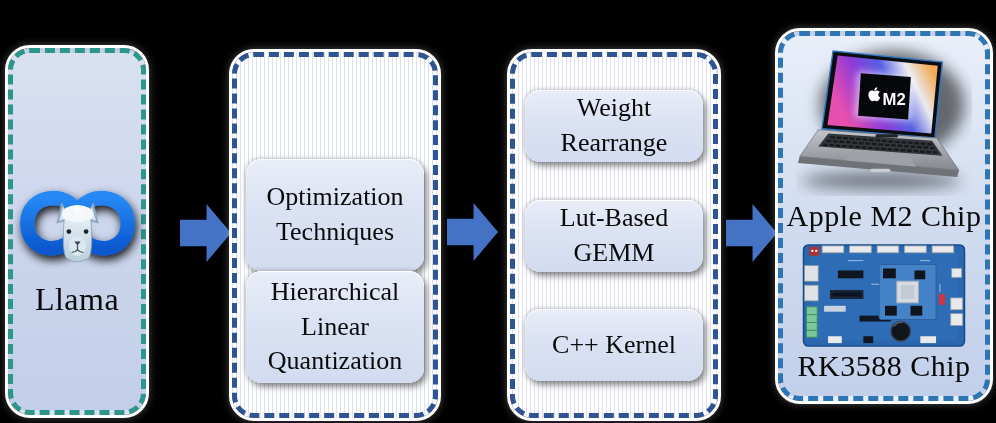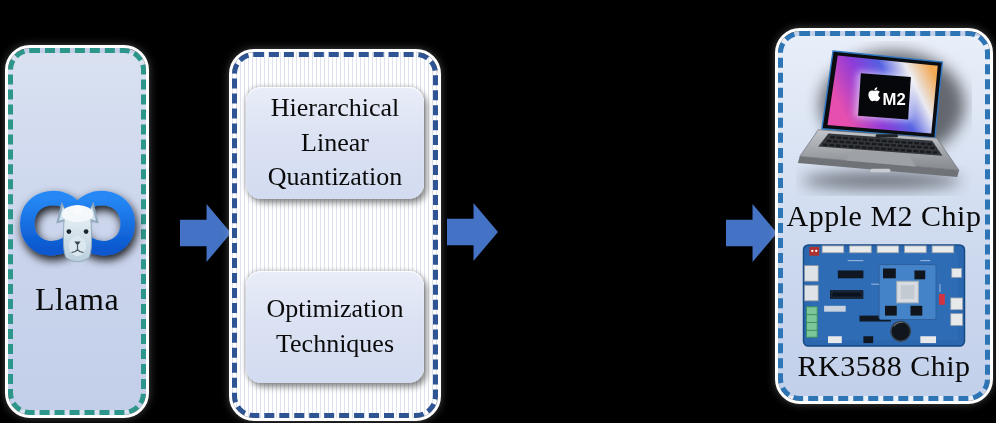--- a/index.html
+++ b/index.html
@@ -95,26 +95,31 @@
         <polygon points="69,78 76,78 72.5,82.5" fill="#35454f"></polygon>
         <path d="M72.5,82.5 L72.5,87 M72.5,87 Q69.5,90 66.5,90 M72.5,87 Q75.5,90 78.5,90" fill="none" stroke="#4a5a66" stroke-width="1.4" stroke-linecap="round"></path>
       </g>
     </svg>
     <div class="caption caption-input">Llama</div>
   </div>
 
   <div class="arrow arrow-1"></div>
 
   <div class="panel panel-stage panel-quant">
+    <div class="node node-tall mt72">Optimization Techniques</div>
     <div class="node node-tall">Hierarchical Linear Quantization</div>
-    <div class="node node-tall mt72">Optimization Techniques</div>
   </div>
 
   <div class="arrow arrow-2"></div>
 
+  <div class="panel panel-stage panel-kernel">
+    <div class="node node-short">Weight Rearrange</div>
+    <div class="node node-short mt38">Lut-Based GEMM</div>
+    <div class="node node-short mt37">C++ Kernel</div>
+  </div>
 
   <div class="arrow arrow-3"></div>
 
   <div class="panel panel-hw">
 
     <svg width="176" height="158" viewBox="0 0 190 165" aria-hidden="true">
       <defs>
         <linearGradient id="screenGrad" x1="0" y1="0.35" x2="1" y2="0">
           <stop offset="0" stop-color="#e74fae"></stop>
           <stop offset="0.28" stop-color="#8e3bd8"></stop>

